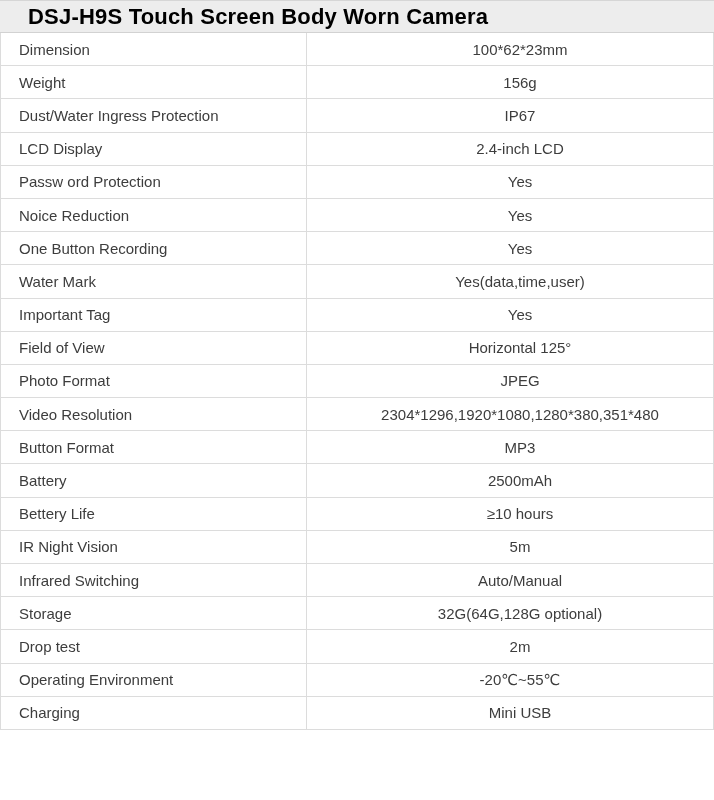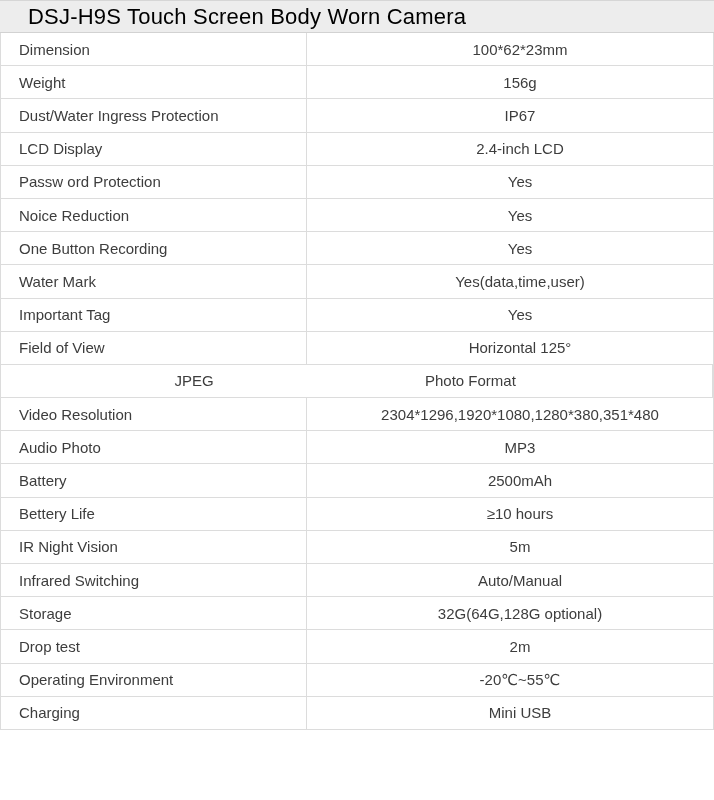--- a/index.html
+++ b/index.html
@@ -18,21 +18,21 @@
   .header {
     box-sizing: border-box;
     height: 33px;
     background: var(--header-bg, #ededed);
     border-top: 1px solid #d6d6d6;
     border-bottom: 1px solid #d2d2d2;
     display: flex;
     align-items: center;
     padding-left: 28px;
     font-size: 22px;
-    font-weight: normal;
+    font-weight: bold;
     letter-spacing: 0.2px;
     color: var(--title-text, #000000);
     white-space: nowrap;
   }
   .spec-table {
     box-sizing: border-box;
     border-left: 1px solid var(--border, #dcdcdc);
     border-right: 1px solid var(--border, #dcdcdc);
   }
   .row {
@@ -116,32 +116,32 @@
       <div class="cell label">Important Tag</div>
       <div class="cell value">Yes</div>
     </div>
 
     <div class="row">
       <div class="cell label">Field of View</div>
       <div class="cell value">Horizontal 125°</div>
     </div>
 
     <div class="row">
+      <div class="cell label">Photo Format</div>
       <div class="cell value">JPEG</div>
-      <div class="cell label">Photo Format</div>
     </div>
 
     <div class="row">
       <div class="cell label">Video Resolution</div>
       <div class="cell value">2304*1296,1920*1080,1280*380,351*480</div>
     </div>
 
 
     <div class="row">
-      <div class="cell label">Audio Photo</div>
+      <div class="cell label">Button Format</div>
       <div class="cell value">MP3</div>
     </div>
 
     <div class="row">
       <div class="cell label">Battery</div>
       <div class="cell value">2500mAh</div>
     </div>
 
     <div class="row">
       <div class="cell label">Bettery Life</div>

